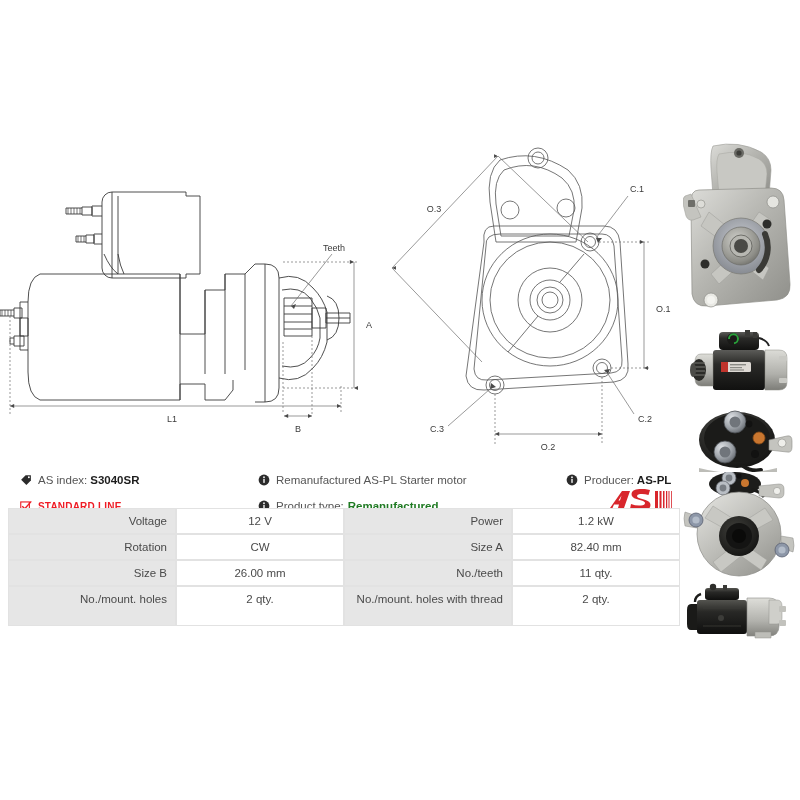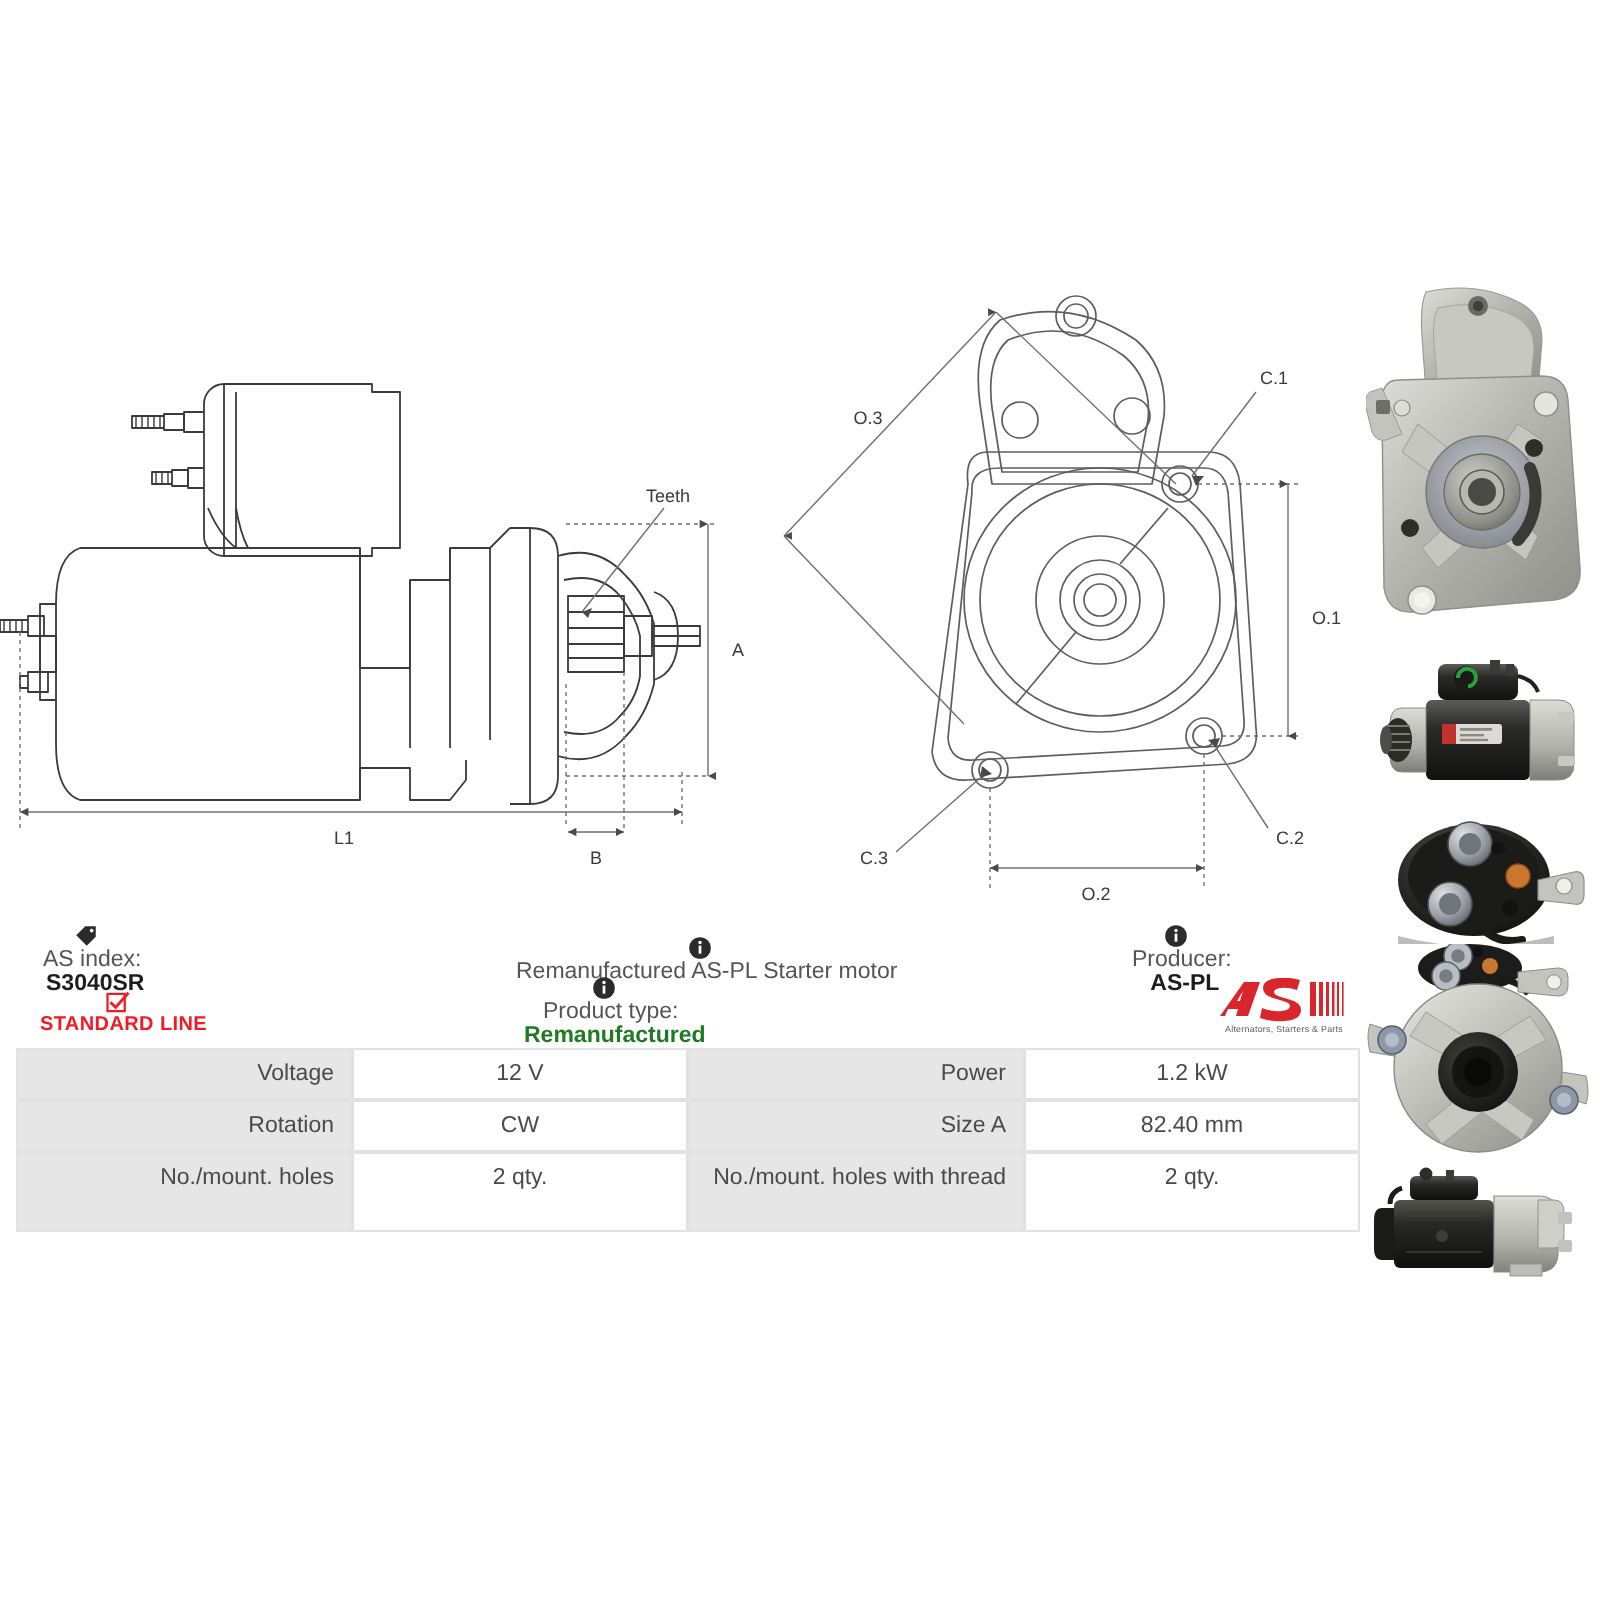--- a/index.html
+++ b/index.html
@@ -43,21 +43,20 @@
     align-items: center;
   }
   .info-row.r1 { top: 0px; }
   .info-row.r2 { top: 26px; }
   .info-cell {
     display: flex;
     align-items: center;
     font-size: 11.5px;
     color: #555;
     white-space: nowrap;
-    flex-direction: column;
   }
   .info-cell.c1 { position: absolute; left: 6px; }
   .info-cell.c2 { position: absolute; left: 244px; }
   .info-cell.c3 { position: absolute; left: 552px; text-align: center; }
 
   .ic {
     display: inline-flex;
     align-items: center;
     justify-content: center;
     margin-right: 6px;
@@ -86,21 +85,21 @@
     font-size: 4.4px;
     color: #5a5a5a;
     letter-spacing: .15px;
     margin-top: 1px;
     white-space: nowrap;
   }
 
   
   .spec-table {
     position: absolute;
-    left: 8px; top: 524px;
+    left: 8px; top: 508px;
     width: 672px;
     border-collapse: separate;
     border-spacing: 0;
     table-layout: fixed;
   }
   .spec-table td {
     font-size: 11.5px;
     color: #4a4a4a;
     padding: 5px 8px 5px 8px;
     border: 1px solid #ffffff;
@@ -419,20 +418,26 @@
       <td class="k">Voltage</td>
       <td class="v">12 V</td>
       <td class="k">Power</td>
       <td class="v">1.2 kW</td>
     </tr>
     <tr>
       <td class="k">Rotation</td>
       <td class="v">CW</td>
       <td class="k">Size A</td>
       <td class="v">82.40 mm</td>
+    </tr>
+    <tr>
+      <td class="k">Size B</td>
+      <td class="v">26.00 mm</td>
+      <td class="k">No./teeth</td>
+      <td class="v">11 qty.</td>
     </tr>
     <tr class="tall">
       <td class="k">No./mount. holes</td>
       <td class="v">2 qty.</td>
       <td class="k">No./mount. holes with thread</td>
       <td class="v">2 qty.</td>
     </tr>
   </tbody>
 </table>
 

